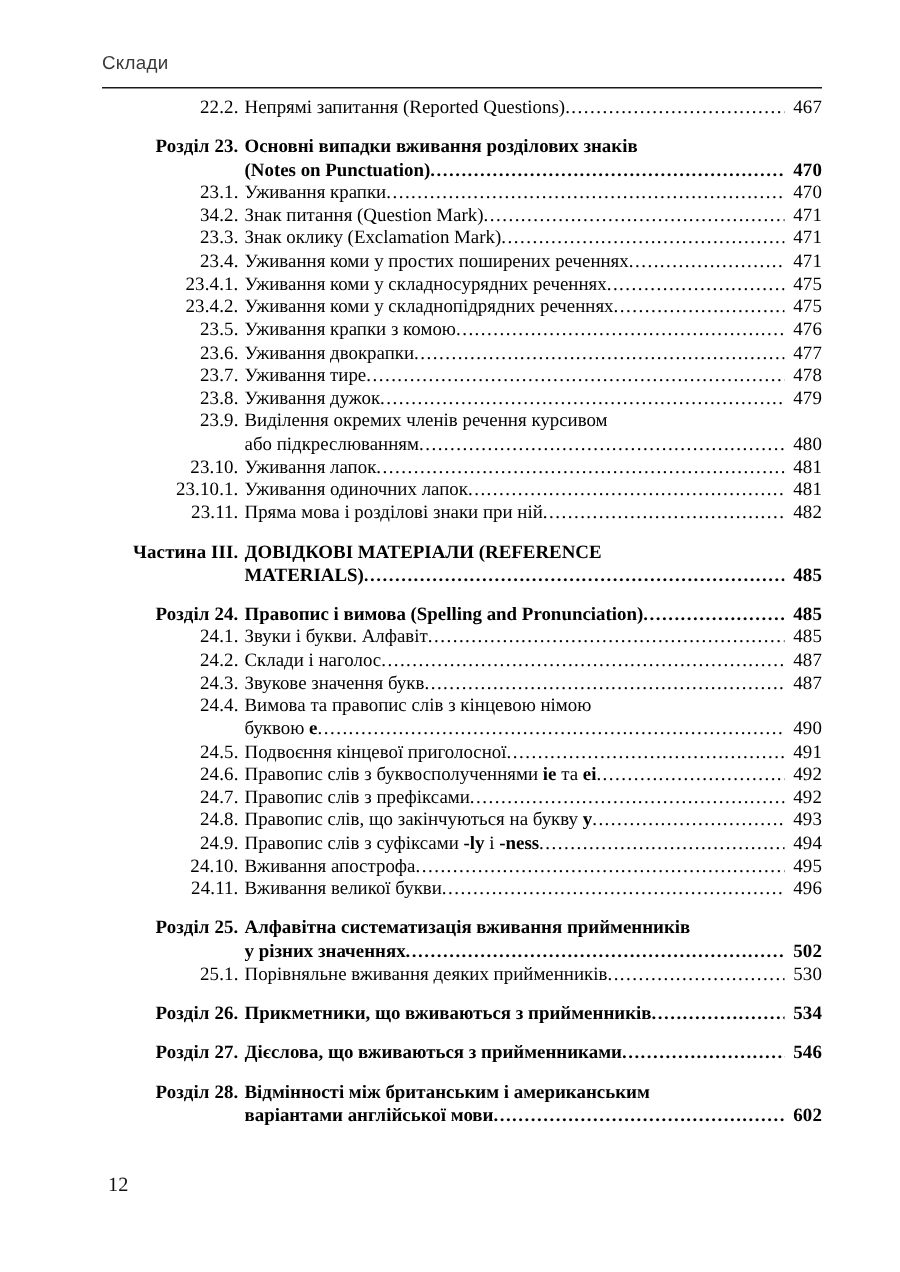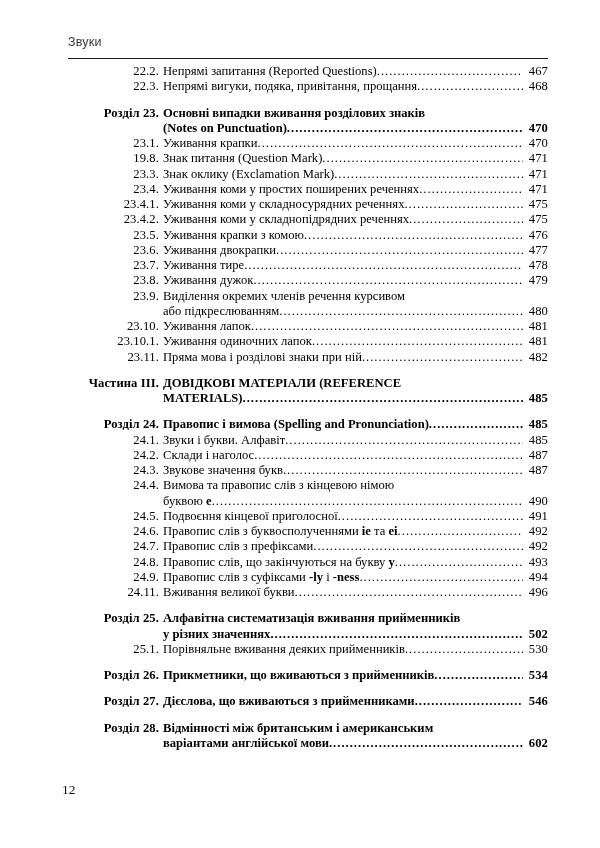--- a/index.html
+++ b/index.html
@@ -119,50 +119,42 @@
   .entry.cont .num { visibility: hidden; }
 
   
   .gap-lg { height: 11px; }
 
   em.b { font-weight: bold; font-style: normal; }
 
   
   .folio {
     position: absolute;
-    left: 62px;
+    left: 72px;
     top: 782px;
     font-size: 13.5px;
     color: #111;
   }
 </style>
 </head>
 <body>
 
 <div class="page">
 
-  <div class="running-head">Звуки</div>
+  <div class="running-head">Склади</div>
 
   <div class="head-rule"></div>
 
   <div class="toc" id="toc-list">
       <div class="entry">
         <span class="num">22.2.</span>
         <span class="body">
           <span class="label">Непрямі запитання (Reported Questions)</span>
           <span class="leader"></span>
           <span class="pageno">467</span>
-        </span>
-      </div>
-      <div class="entry">
-        <span class="num">22.3.</span>
-        <span class="body">
-          <span class="label">Непрямі вигуки, подяка, привітання, прощання</span>
-          <span class="leader"></span>
-          <span class="pageno">468</span>
         </span>
       </div>
       <div class="gap-lg"></div>
       <div class="entry bold no-leader">
         <span class="num">Розділ 23.</span>
         <span class="body">
           <span class="label">Основні випадки вживання розділових знаків</span>
           <span class="leader"></span>
           <span class="pageno"></span>
         </span>
@@ -177,21 +169,21 @@
       </div>
       <div class="entry">
         <span class="num">23.1.</span>
         <span class="body">
           <span class="label">Уживання крапки</span>
           <span class="leader"></span>
           <span class="pageno">470</span>
         </span>
       </div>
       <div class="entry">
-        <span class="num">19.8.</span>
+        <span class="num">34.2.</span>
         <span class="body">
           <span class="label">Знак питання (Question Mark)</span>
           <span class="leader"></span>
           <span class="pageno">471</span>
         </span>
       </div>
       <div class="entry">
         <span class="num">23.3.</span>
         <span class="body">
           <span class="label">Знак оклику (Exclamation Mark)</span>
@@ -395,20 +387,28 @@
       </div>
       <div class="entry">
         <span class="num">24.9.</span>
         <span class="body">
           <span class="label">Правопис слів з суфіксами <em class="b">-ly</em> і <em class="b">-ness</em></span>
           <span class="leader"></span>
           <span class="pageno">494</span>
         </span>
       </div>
       <div class="entry">
+        <span class="num">24.10.</span>
+        <span class="body">
+          <span class="label">Вживання апострофа</span>
+          <span class="leader"></span>
+          <span class="pageno">495</span>
+        </span>
+      </div>
+      <div class="entry">
         <span class="num">24.11.</span>
         <span class="body">
           <span class="label">Вживання великої букви</span>
           <span class="leader"></span>
           <span class="pageno">496</span>
         </span>
       </div>
       <div class="gap-lg"></div>
       <div class="entry bold no-leader">
         <span class="num">Розділ 25.</span>

